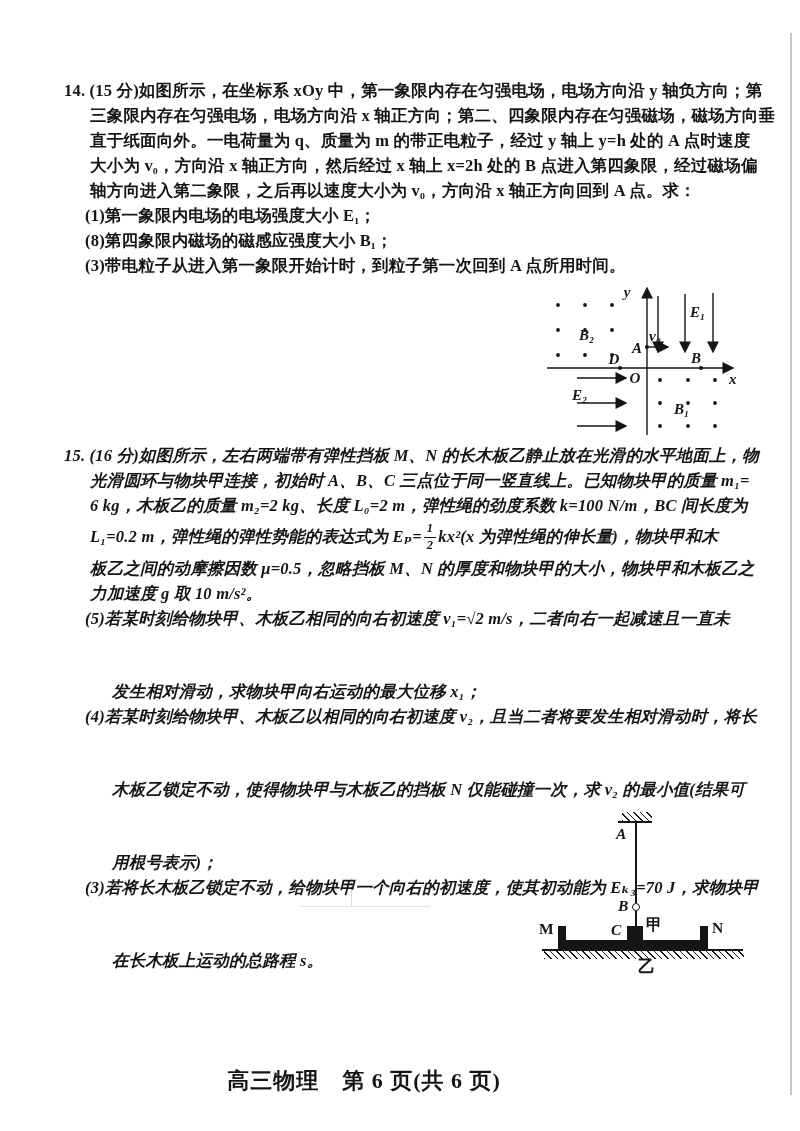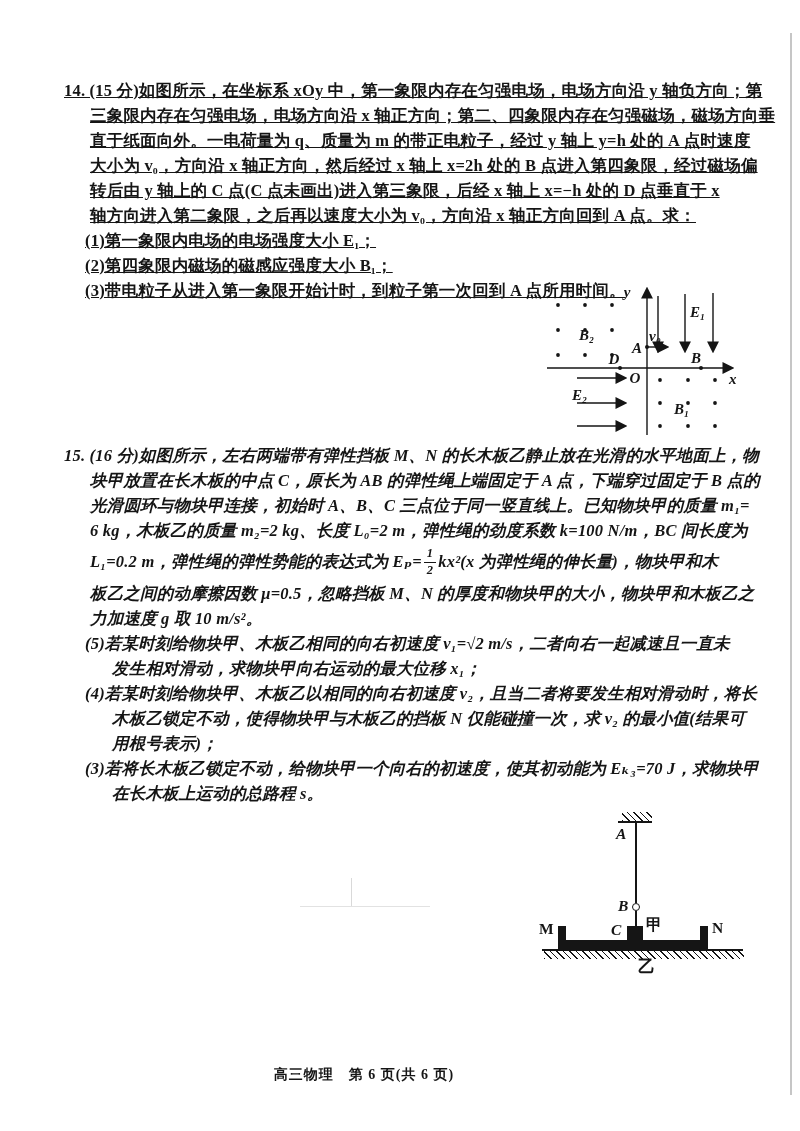--- a/index.html
+++ b/index.html
@@ -7,21 +7,21 @@
     position:relative;width:800px;height:1131px;background:#ffffff;
     overflow:hidden;color:#151515;
     font-family:"Liberation Serif","DejaVu Serif",serif;
   }
   
   .problem{position:absolute;left:40px;}
   .line{white-space:pre;height:25px;line-height:25px;font-size:16.5px;font-weight:600;letter-spacing:.2px;}
   .first{padding-left:24px;}
   .wrap{padding-left:50px;}
   .item{padding-left:45px;}
-  .itemwrap{padding-left:72px;}
+  .itemwrap{padding-left:72px;margin-top:48px;}
   .frac-line{height:38px;display:flex;align-items:center;padding-left:50px;
     font-size:16.5px;font-weight:600;letter-spacing:.2px;white-space:pre;text-align:center;}
   .frac{display:inline-flex;flex-direction:column;align-items:center;line-height:1.05;
     font-size:12.5px;margin:0 2px;}
   .frac .num{padding:0 3px 1px;border-bottom:1.3px solid #151515;}
   .frac .den{padding-top:1px;}
   
   .fig14{position:absolute;left:545px;top:283px;}
   .fig14 line{stroke:#151515;stroke-width:1.4;}
   .fig14 circle{fill:#151515;}
@@ -30,44 +30,43 @@
   
   .fig15{position:absolute;left:530px;top:812px;width:230px;height:165px;}
   .fig15 .abs{position:absolute;}
   .blackrect{background:#151515;}
   .hatch{background:repeating-linear-gradient(45deg,#151515 0 1.3px,transparent 1.3px 4.6px);}
   .fig15 .lbl{position:absolute;font-size:15.5px;font-weight:700;font-style:italic;
     line-height:1;white-space:nowrap;}
   .fig15 .cjk{font-style:normal;font-size:16px;}
   
   .footer{position:absolute;left:0;top:1066px;width:728px;text-align:center;
-    font-size:14px;font-weight:600;letter-spacing:1px;}
+    font-size:22px;font-weight:600;letter-spacing:1px;}
   
   .scan-right{position:absolute;left:790px;top:33px;width:2px;height:1062px;background:#c6c6c6;}
   .scan-v{position:absolute;left:351px;top:878px;width:1px;height:28px;background:#d9d9d9;}
   .scan-h{position:absolute;left:300px;top:906px;width:130px;height:1px;background:#e2e2e2;}
 </style>
 </head>
 <body>
 
 <div class="page">
 
   <div class="scan-right"></div>
   <div class="scan-v"></div>
   <div class="scan-h"></div>
 
-  <section class="problem" style="top:78px;text-decoration:underline;">
+  <section class="problem" style="top:78px;">
     <div class="line first">14. (15 分)如图所示，在坐标系 xOy 中，第一象限内存在匀强电场，电场方向沿 y 轴负方向；第</div>
     <div class="line wrap">三象限内存在匀强电场，电场方向沿 x 轴正方向；第二、四象限内存在匀强磁场，磁场方向垂</div>
     <div class="line wrap">直于纸面向外。一电荷量为 q、质量为 m 的带正电粒子，经过 y 轴上 y=h 处的 A 点时速度</div>
     <div class="line wrap">大小为 v₀，方向沿 x 轴正方向，然后经过 x 轴上 x=2h 处的 B 点进入第四象限，经过磁场偏</div>
-    <div class="line wrap">转后由 y 轴上的 C 点(C 点未画出)进入第三象限，后经 x 轴上 x=−h 处的 D 点垂直于 x</div>
     <div class="line wrap">轴方向进入第二象限，之后再以速度大小为 v₀，方向沿 x 轴正方向回到 A 点。求：</div>
     <div class="line item">(1)第一象限内电场的电场强度大小 E₁；</div>
-    <div class="line item">(2)第四象限内磁场的磁感应强度大小 B₁；</div>
+    <div class="line item">(8)第四象限内磁场的磁感应强度大小 B₁；</div>
     <div class="line item">(3)带电粒子从进入第一象限开始计时，到粒子第一次回到 A 点所用时间。</div>
   </section>
 
   <svg class="fig14" width="197" height="154" viewBox="0 0 197 154">
     <defs>
       <marker id="ah" viewBox="0 0 10 10" refX="8" refY="5" markerWidth="8.5" markerHeight="8.5" orient="auto">
         <path d="M0,0 L10,5 L0,10 z" fill="#151515"></path>
       </marker>
     </defs>
 
@@ -124,21 +123,20 @@
     <text x="69" y="81" text-anchor="middle">D</text>
     <text x="104" y="58" font-size="13.5">v₀</text>
     <text x="145" y="34">E₁</text>
     <text x="27" y="117">E₂</text>
     <text x="129" y="131">B₁</text>
     <text x="34" y="57">B₂</text>
   </svg>
 
   <section class="problem" style="top:443px;font-style:italic;">
     <div class="line first">15. (16 分)如图所示，左右两端带有弹性挡板 M、N 的长木板乙静止放在光滑的水平地面上，物</div>
-    <div class="line wrap">块甲放置在长木板的中点 C，原长为 AB 的弹性绳上端固定于 A 点，下端穿过固定于 B 点的</div>
     <div class="line wrap">光滑圆环与物块甲连接，初始时 A、B、C 三点位于同一竖直线上。已知物块甲的质量 m₁=</div>
     <div class="line wrap">6 kg，木板乙的质量 m₂=2 kg、长度 L₀=2 m，弹性绳的劲度系数 k=100 N/m，BC 间长度为</div>
     <div class="frac-line">
       <span>L₁=0.2 m，弹性绳的弹性势能的表达式为 Eₚ=</span><span class="frac"><span class="num">1</span><span class="den">2</span></span><span>kx²(x 为弹性绳的伸长量)，物块甲和木</span>
     </div>
     <div class="line wrap">板乙之间的动摩擦因数 μ=0.5，忽略挡板 M、N 的厚度和物块甲的大小，物块甲和木板乙之</div>
     <div class="line wrap">力加速度 g 取 10 m/s²。</div>
     <div class="line item">(5)若某时刻给物块甲、木板乙相同的向右初速度 v₁=√2 m/s，二者向右一起减速且一直未</div>
     <div class="line itemwrap">发生相对滑动，求物块甲向右运动的最大位移 x₁；</div>
     <div class="line item">(4)若某时刻给物块甲、木板乙以相同的向右初速度 v₂，且当二者将要发生相对滑动时，将长</div>

